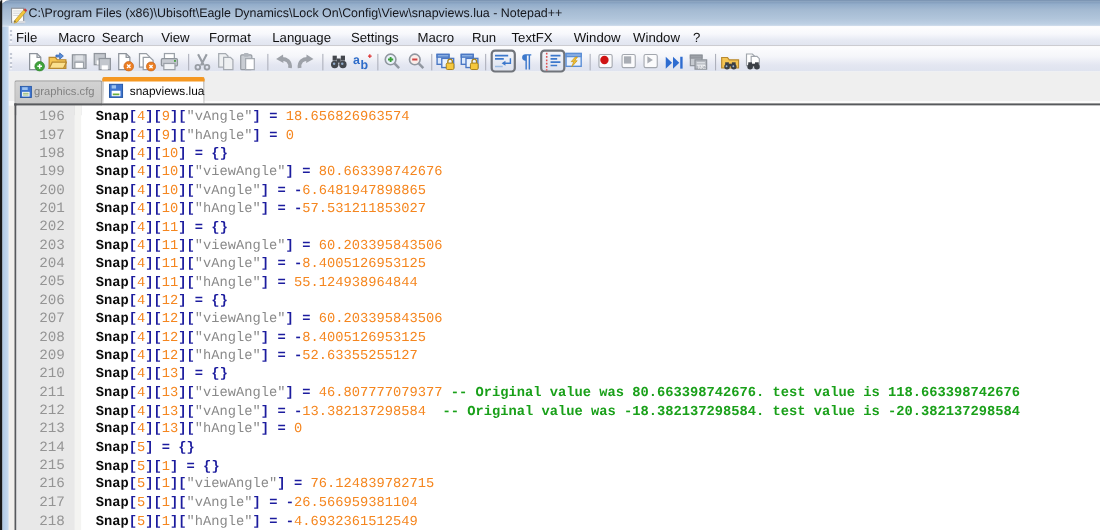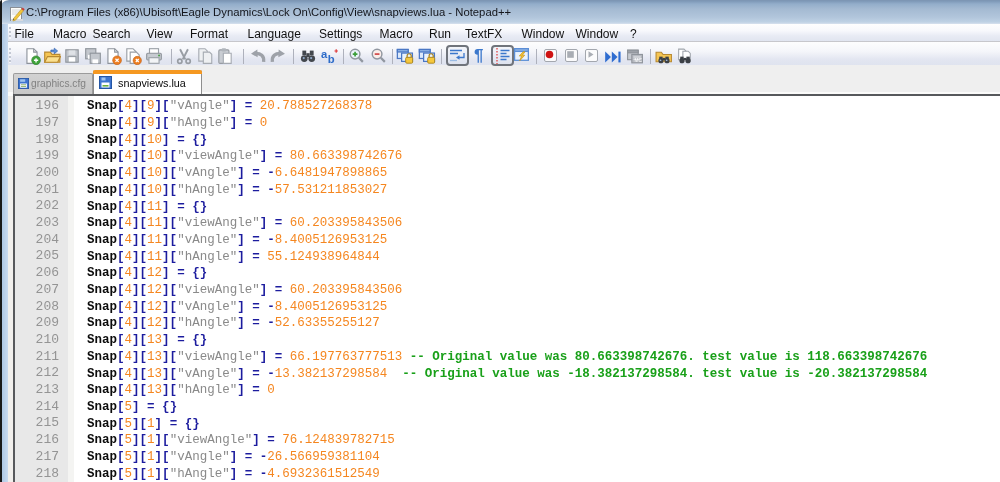--- a/index.html
+++ b/index.html
@@ -25,21 +25,21 @@
  background:repeating-linear-gradient(180deg,#c3c8d4 0 2px,#f5f6fa 2px 4px)}
 .sep{top:49px;height:15px;width:1px;background:#aeb1bc}
 .pbox{border:2px solid #70747b;border-radius:4px;
  background:linear-gradient(180deg,#f3f5fa,#dde2ee)}
 .pil{color:#3c78cc;font-size:17px;font-weight:bold;line-height:17px}
 .mbox{width:13px;height:13px;border:1.5px solid #a3a7ae;border-radius:2px;background:#fbfbfc}
 #tab1{left:13px;top:73px;width:80px;height:32px;
  background:linear-gradient(180deg,#d2d2d2,#c2c2c2);border:1px solid #9b9b9b;border-bottom:none;
  border-radius:2px 2px 0 0}
 #tab1 span{left:17px;top:4px;font-size:10.2px;color:#828282}
-#tab2{left:93px;top:70px;width:109px;height:24px;background:#fff;
+#tab2{left:93px;top:70px;width:93px;height:24px;background:#fff;
  border-left:1px solid #8e8e8e;border-right:1px solid #8e8e8e;border-radius:2px 2px 0 0}
 #tab2 .or{left:-1px;right:-1px;top:0;height:3.5px;background:#f59821;border-radius:2px 2px 0 0}
 #tab2 span{left:24px;top:6.5px;font-size:10.8px;color:#0a0a0a}
 #frameh{left:13px;top:94px;right:0;height:2px;background:#57595c}
 #framev{left:13px;top:94px;width:2px;bottom:0;background:#57595c}
 #leftcol{left:8px;top:96px;width:5px;bottom:0;background:#f1efec}
 #margin{left:15px;top:96px;width:53px;bottom:0;background:#e8e8e8}
 #fold{left:68px;top:96px;width:6px;bottom:0;background:#f4f4f2}
 #codebg{left:74px;top:96px;right:0;bottom:0;background:#fff}
 #nums{left:15px;top:98.1px;width:44px;text-align:right;
@@ -346,35 +346,35 @@
 209
 210
 211
 212
 213
 214
 215
 216
 217
 218</div>
-<div id="code"><i class="k">Snap</i><i class="b">[</i><i class="n">4</i><i class="b">]</i><i class="b">[</i><i class="n">9</i><i class="b">]</i><i class="b">[</i><i class="s">"vAngle"</i><i class="b">]</i> <i class="b">=</i> <i class="n">20.788527268378</i>
+<div id="code"><i class="k">Snap</i><i class="b">[</i><i class="n">4</i><i class="b">]</i><i class="b">[</i><i class="n">9</i><i class="b">]</i><i class="b">[</i><i class="s">"vAngle"</i><i class="b">]</i> <i class="b">=</i> <i class="n">18.656826963574</i>
 <i class="k">Snap</i><i class="b">[</i><i class="n">4</i><i class="b">]</i><i class="b">[</i><i class="n">9</i><i class="b">]</i><i class="b">[</i><i class="s">"hAngle"</i><i class="b">]</i> <i class="b">=</i> <i class="n">0</i>
 <i class="k">Snap</i><i class="b">[</i><i class="n">4</i><i class="b">]</i><i class="b">[</i><i class="n">10</i><i class="b">]</i> <i class="b">=</i> <i class="b">{</i><i class="b">}</i>
 <i class="k">Snap</i><i class="b">[</i><i class="n">4</i><i class="b">]</i><i class="b">[</i><i class="n">10</i><i class="b">]</i><i class="b">[</i><i class="s">"viewAngle"</i><i class="b">]</i> <i class="b">=</i> <i class="n">80.663398742676</i>
 <i class="k">Snap</i><i class="b">[</i><i class="n">4</i><i class="b">]</i><i class="b">[</i><i class="n">10</i><i class="b">]</i><i class="b">[</i><i class="s">"vAngle"</i><i class="b">]</i> <i class="b">=</i> <i class="b">-</i><i class="n">6.6481947898865</i>
 <i class="k">Snap</i><i class="b">[</i><i class="n">4</i><i class="b">]</i><i class="b">[</i><i class="n">10</i><i class="b">]</i><i class="b">[</i><i class="s">"hAngle"</i><i class="b">]</i> <i class="b">=</i> <i class="b">-</i><i class="n">57.531211853027</i>
 <i class="k">Snap</i><i class="b">[</i><i class="n">4</i><i class="b">]</i><i class="b">[</i><i class="n">11</i><i class="b">]</i> <i class="b">=</i> <i class="b">{</i><i class="b">}</i>
 <i class="k">Snap</i><i class="b">[</i><i class="n">4</i><i class="b">]</i><i class="b">[</i><i class="n">11</i><i class="b">]</i><i class="b">[</i><i class="s">"viewAngle"</i><i class="b">]</i> <i class="b">=</i> <i class="n">60.203395843506</i>
 <i class="k">Snap</i><i class="b">[</i><i class="n">4</i><i class="b">]</i><i class="b">[</i><i class="n">11</i><i class="b">]</i><i class="b">[</i><i class="s">"vAngle"</i><i class="b">]</i> <i class="b">=</i> <i class="b">-</i><i class="n">8.4005126953125</i>
 <i class="k">Snap</i><i class="b">[</i><i class="n">4</i><i class="b">]</i><i class="b">[</i><i class="n">11</i><i class="b">]</i><i class="b">[</i><i class="s">"hAngle"</i><i class="b">]</i> <i class="b">=</i> <i class="n">55.124938964844</i>
 <i class="k">Snap</i><i class="b">[</i><i class="n">4</i><i class="b">]</i><i class="b">[</i><i class="n">12</i><i class="b">]</i> <i class="b">=</i> <i class="b">{</i><i class="b">}</i>
 <i class="k">Snap</i><i class="b">[</i><i class="n">4</i><i class="b">]</i><i class="b">[</i><i class="n">12</i><i class="b">]</i><i class="b">[</i><i class="s">"viewAngle"</i><i class="b">]</i> <i class="b">=</i> <i class="n">60.203395843506</i>
 <i class="k">Snap</i><i class="b">[</i><i class="n">4</i><i class="b">]</i><i class="b">[</i><i class="n">12</i><i class="b">]</i><i class="b">[</i><i class="s">"vAngle"</i><i class="b">]</i> <i class="b">=</i> <i class="b">-</i><i class="n">8.4005126953125</i>
 <i class="k">Snap</i><i class="b">[</i><i class="n">4</i><i class="b">]</i><i class="b">[</i><i class="n">12</i><i class="b">]</i><i class="b">[</i><i class="s">"hAngle"</i><i class="b">]</i> <i class="b">=</i> <i class="b">-</i><i class="n">52.63355255127</i>
 <i class="k">Snap</i><i class="b">[</i><i class="n">4</i><i class="b">]</i><i class="b">[</i><i class="n">13</i><i class="b">]</i> <i class="b">=</i> <i class="b">{</i><i class="b">}</i>
-<i class="k">Snap</i><i class="b">[</i><i class="n">4</i><i class="b">]</i><i class="b">[</i><i class="n">13</i><i class="b">]</i><i class="b">[</i><i class="s">"viewAngle"</i><i class="b">]</i> <i class="b">=</i> <i class="n">66.197763777513</i> <i class="c">-- Original value was 80.663398742676. test value is 118.663398742676</i>
+<i class="k">Snap</i><i class="b">[</i><i class="n">4</i><i class="b">]</i><i class="b">[</i><i class="n">13</i><i class="b">]</i><i class="b">[</i><i class="s">"viewAngle"</i><i class="b">]</i> <i class="b">=</i> <i class="n">46.807777079377</i> <i class="c">-- Original value was 80.663398742676. test value is 118.663398742676</i>
 <i class="k">Snap</i><i class="b">[</i><i class="n">4</i><i class="b">]</i><i class="b">[</i><i class="n">13</i><i class="b">]</i><i class="b">[</i><i class="s">"vAngle"</i><i class="b">]</i> <i class="b">=</i> <i class="b">-</i><i class="n">13.382137298584</i>  <i class="c">-- Original value was -18.382137298584. test value is -20.382137298584</i>
 <i class="k">Snap</i><i class="b">[</i><i class="n">4</i><i class="b">]</i><i class="b">[</i><i class="n">13</i><i class="b">]</i><i class="b">[</i><i class="s">"hAngle"</i><i class="b">]</i> <i class="b">=</i> <i class="n">0</i>
 <i class="k">Snap</i><i class="b">[</i><i class="n">5</i><i class="b">]</i> <i class="b">=</i> <i class="b">{</i><i class="b">}</i>
 <i class="k">Snap</i><i class="b">[</i><i class="n">5</i><i class="b">]</i><i class="b">[</i><i class="n">1</i><i class="b">]</i> <i class="b">=</i> <i class="b">{</i><i class="b">}</i>
 <i class="k">Snap</i><i class="b">[</i><i class="n">5</i><i class="b">]</i><i class="b">[</i><i class="n">1</i><i class="b">]</i><i class="b">[</i><i class="s">"viewAngle"</i><i class="b">]</i> <i class="b">=</i> <i class="n">76.124839782715</i>
 <i class="k">Snap</i><i class="b">[</i><i class="n">5</i><i class="b">]</i><i class="b">[</i><i class="n">1</i><i class="b">]</i><i class="b">[</i><i class="s">"vAngle"</i><i class="b">]</i> <i class="b">=</i> <i class="b">-</i><i class="n">26.566959381104</i>
 <i class="k">Snap</i><i class="b">[</i><i class="n">5</i><i class="b">]</i><i class="b">[</i><i class="n">1</i><i class="b">]</i><i class="b">[</i><i class="s">"hAngle"</i><i class="b">]</i> <i class="b">=</i> <i class="b">-</i><i class="n">4.6932361512549</i></div>
 
 </body></html>

